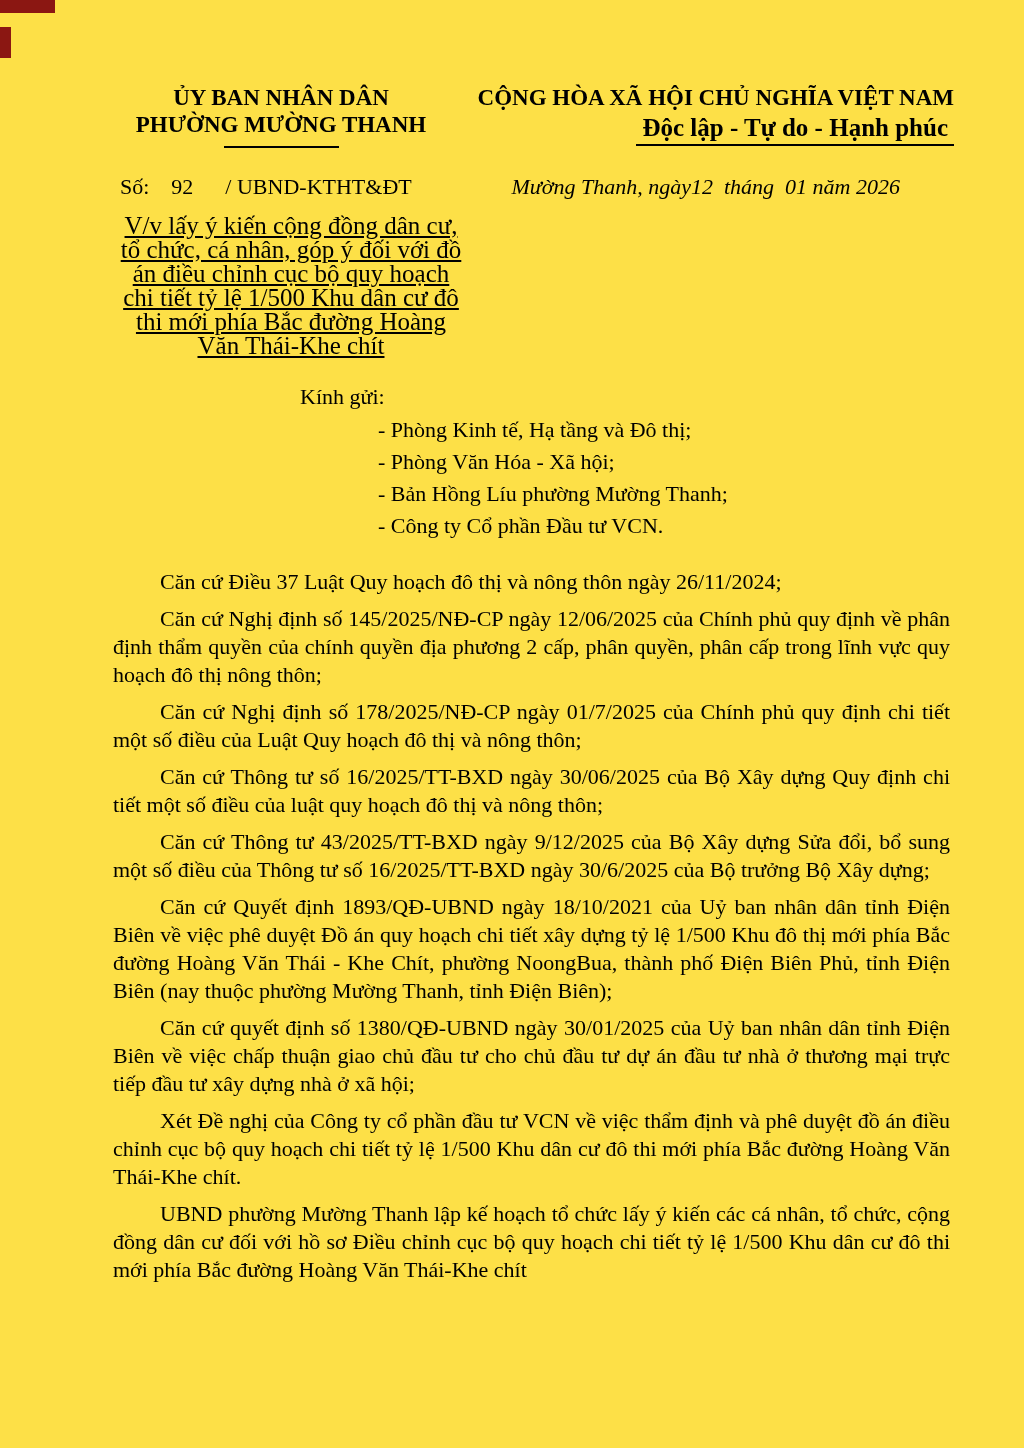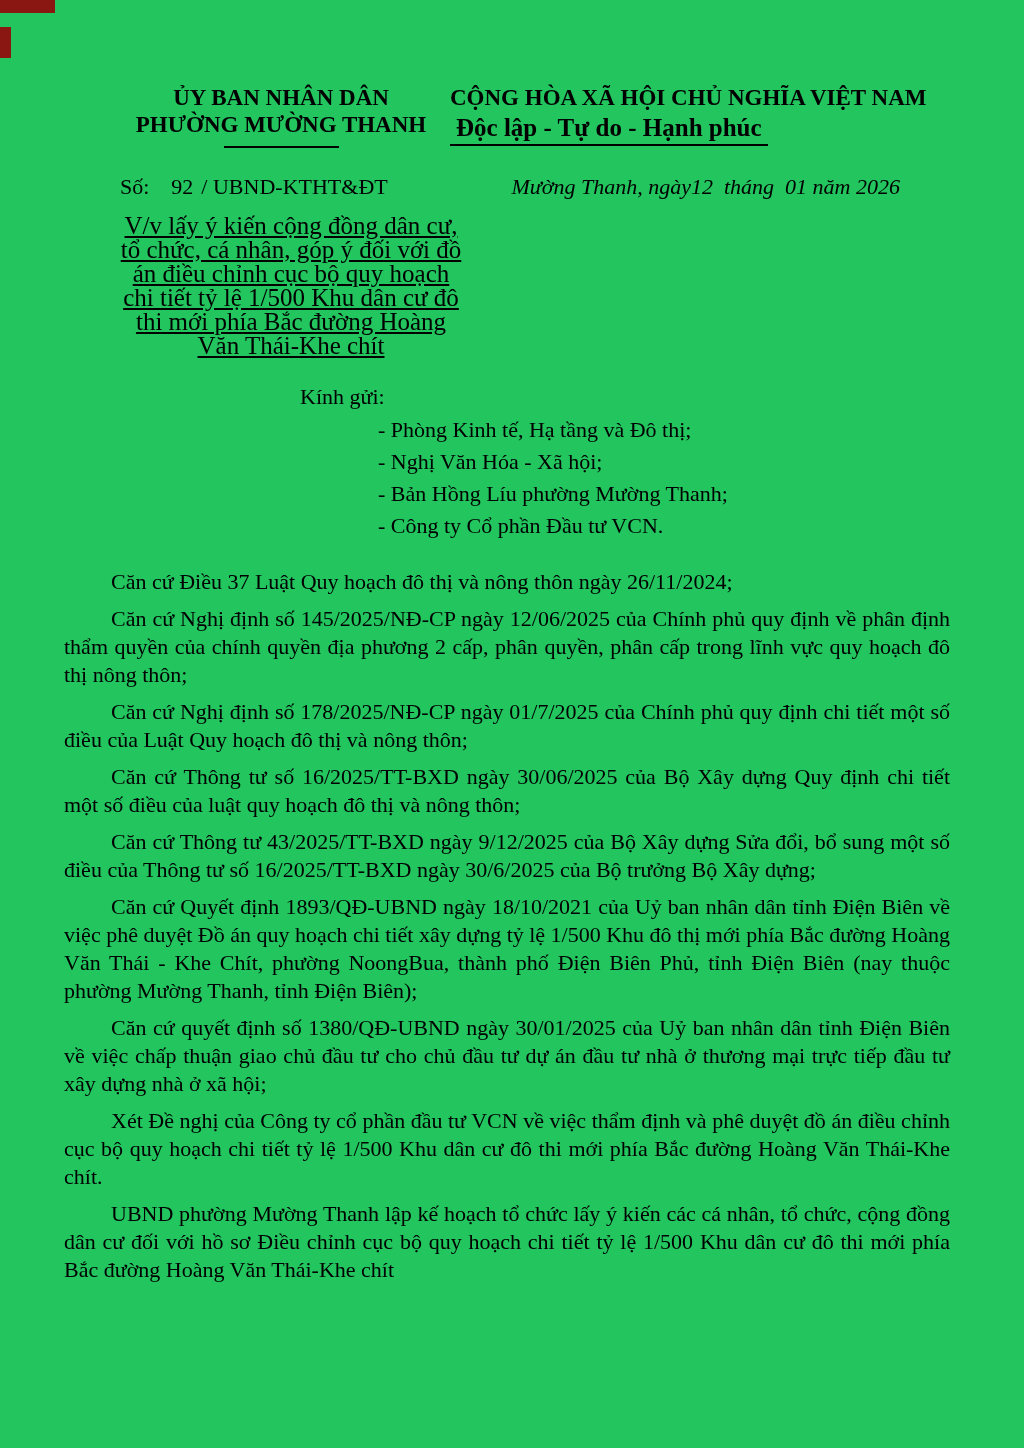--- a/index.html
+++ b/index.html
@@ -1,35 +1,35 @@
 <!DOCTYPE html>
 <html lang="vi"><head>
 <meta charset="utf-8">
 <style>
   html, body { margin: 0; padding: 0; background: #e8e8e8; }
   .doc {
     position: relative;
     width: 1024px;
     height: 1448px;
     margin: 0 auto;
-    background: #22c55e;
+    background: #fde047;
     overflow: hidden;
     font-family: "Liberation Serif", "DejaVu Serif", serif;
     color: #000;
   }
 
   
   .artifact { position: absolute; }
   .artifact-top  { left: 0; top: 0;  width: 55px; height: 13px; }
   .artifact-left { left: 0; top: 27px; width: 11px; height: 31px; }
 
   
   .header-row { display: flex; padding: 84px 70px 0 112px; }
   .header-left { width: 338px; text-align: center; }
-  .header-right { flex: 1; text-align: left; }
+  .header-right { flex: 1; text-align: right; }
   .h-bold { font-weight: bold; font-size: 23px; line-height: 27px; }
   .rule { width: 115px; height: 2px; background: #000; margin: 8px auto 0; }
   .slogan2 {
     display: inline-block;
     font-weight: bold;
     font-size: 25px;
     line-height: 29px;
     border-bottom: 2px solid #000000;
     padding: 0 6px 2px;
     margin-top: 2px;
@@ -37,40 +37,40 @@
 
   
   .meta-row {
     display: flex;
     justify-content: space-between;
     align-items: baseline;
     margin: 26px 124px 0 120px;
     font-size: 22px;
   }
   .doc-number .num { margin-left: 22px; }
-  .doc-number .suffix { margin-left: 8px; }
+  .doc-number .suffix { margin-left: 32px; }
   .dateline { font-style: italic; white-space: pre; }
 
   
   .subject {
     width: 352px;
     margin: 14px 0 0 115px;
     text-align: center;
     font-size: 25px;
     line-height: 24px;
     text-decoration: underline;
   }
 
   
   .kinhgui { margin: 24px 0 1px 300px; font-size: 22px; line-height: 30px; }
   .recipient-list { margin: 2px 0 0 378px; font-size: 22px; line-height: 32px; }
 
   
   .body-text {
-    margin: 26px 74px 0 64px;
+    margin: 26px 74px 0 113px;
     font-size: 22px;
     line-height: 28px;
     text-align: justify;
   }
   .body-text p { margin: 0 0 9px 0; text-indent: 47px; }
 </style>
 </head>
 <body>
 
 <div class="doc">
@@ -96,21 +96,21 @@
     </div>
     <div class="dateline">Mường Thanh, ngày12  tháng  01 năm 2026</div>
   </div>
 
   <div class="subject">V/v lấy ý kiến cộng đồng dân cư, tổ chức, cá nhân, góp ý đối với đồ án điều chỉnh cục bộ quy hoạch chi tiết tỷ lệ 1/500 Khu dân cư đô thi mới phía Bắc đường Hoàng Văn Thái-Khe chít</div>
 
   <div class="kinhgui">Kính gửi:</div>
 
   <div class="recipient-list">
     <div>- Phòng Kinh tế, Hạ tầng và Đô thị;</div>
-    <div>- Nghị Văn Hóa - Xã hội;</div>
+    <div>- Phòng Văn Hóa - Xã hội;</div>
     <div>- Bản Hồng Líu phường Mường Thanh;</div>
     <div>- Công ty Cổ phần Đầu tư VCN.</div>
   </div>
 
   <div class="body-text">
     <p>Căn cứ Điều 37 Luật Quy hoạch đô thị và nông thôn ngày 26/11/2024;</p>
     <p>Căn cứ Nghị định số 145/2025/NĐ-CP ngày 12/06/2025 của Chính phủ quy định về phân định thẩm quyền của chính quyền địa phương 2 cấp, phân quyền, phân cấp trong lĩnh vực quy hoạch đô thị nông thôn;</p>
     <p>Căn cứ Nghị định số 178/2025/NĐ-CP ngày 01/7/2025 của Chính phủ quy định chi tiết một số điều của Luật Quy hoạch đô thị và nông thôn;</p>
     <p>Căn cứ Thông tư số 16/2025/TT-BXD ngày 30/06/2025 của Bộ Xây dựng Quy định chi tiết một số điều của luật quy hoạch đô thị và nông thôn;</p>
     <p>Căn cứ Thông tư 43/2025/TT-BXD ngày 9/12/2025 của Bộ Xây dựng Sửa đổi, bổ sung một số điều của Thông tư số 16/2025/TT-BXD ngày 30/6/2025 của Bộ trưởng Bộ Xây dựng;</p>

